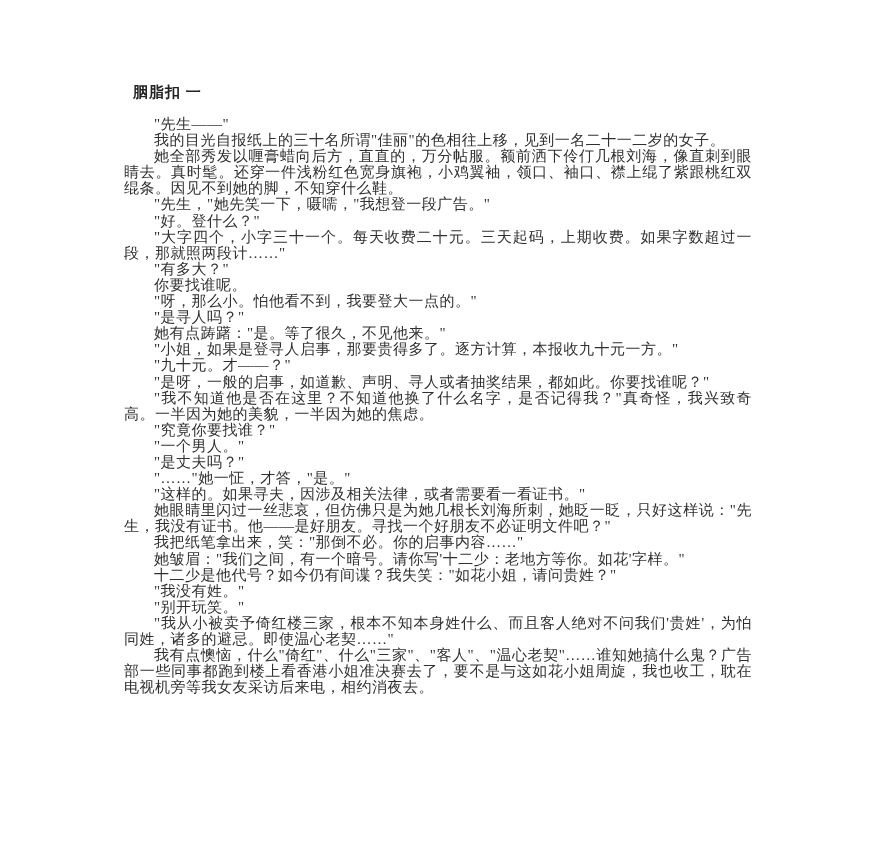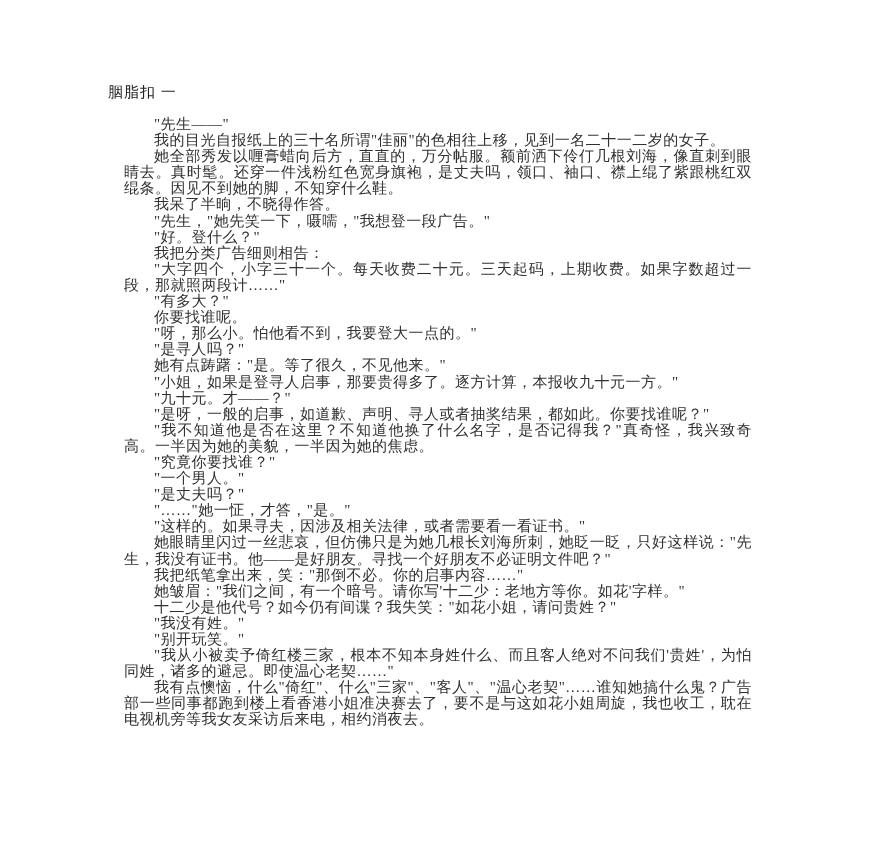--- a/index.html
+++ b/index.html
@@ -11,26 +11,26 @@
     position: relative;
     width: 870px;
     height: 842px;
     background: #ffffff;
     overflow: hidden;
     font-family: "Liberation Serif", "DejaVu Serif", serif;
     color: #2e2e2e;
   }
   .doc-title {
     position: absolute;
-    left: 108px;
+    left: 133px;
     top: 84px;
     margin: 0;
     font-size: 15px;
     line-height: 17px;
-    font-weight: normal;
+    font-weight: bold;
     color: #222222;
     letter-spacing: 1px;
     white-space: pre;
   }
   .doc-body {
     position: absolute;
     left: 124px;
     top: 116px;
     width: 628px;
     font-size: 15px;
@@ -47,25 +47,23 @@
   }
 </style>
 </head>
 <body>
 
 <div class="page">
   <h1 class="doc-title">胭脂扣 一</h1>
   <div class="doc-body">
       <p class="para">"先生——"</p>
       <p class="para">我的目光自报纸上的三十名所谓"佳丽"的色相往上移，见到一名二十一二岁的女子。</p>
-      <p class="para">她全部秀发以喱膏蜡向后方，直直的，万分帖服。额前洒下伶仃几根刘海，像直刺到眼睛去。真时髦。还穿一件浅粉红色宽身旗袍，是丈夫吗，领口、袖口、襟上绲了紫跟桃红双绲条。因见不到她的脚，不知穿什么鞋。</p>
-      <p class="para">我呆了半晌，不晓得作答。</p>
+      <p class="para">她全部秀发以喱膏蜡向后方，直直的，万分帖服。额前洒下伶仃几根刘海，像直刺到眼睛去。真时髦。还穿一件浅粉红色宽身旗袍，小鸡翼袖，领口、袖口、襟上绲了紫跟桃红双绲条。因见不到她的脚，不知穿什么鞋。</p>
       <p class="para">"先生，"她先笑一下，嗫嚅，"我想登一段广告。"</p>
       <p class="para">"好。登什么？"</p>
-      <p class="para">我把分类广告细则相告：</p>
       <p class="para">"大字四个，小字三十一个。每天收费二十元。三天起码，上期收费。如果字数超过一段，那就照两段计……"</p>
       <p class="para">"有多大？"</p>
       <p class="para">你要找谁呢。</p>
       <p class="para">"呀，那么小。怕他看不到，我要登大一点的。"</p>
       <p class="para">"是寻人吗？"</p>
       <p class="para">她有点踌躇："是。等了很久，不见他来。"</p>
       <p class="para">"小姐，如果是登寻人启事，那要贵得多了。逐方计算，本报收九十元一方。"</p>
       <p class="para">"九十元。才——？"</p>
       <p class="para">"是呀，一般的启事，如道歉、声明、寻人或者抽奖结果，都如此。你要找谁呢？"</p>
       <p class="para">"我不知道他是否在这里？不知道他换了什么名字，是否记得我？"真奇怪，我兴致奇高。一半因为她的美貌，一半因为她的焦虑。</p>

